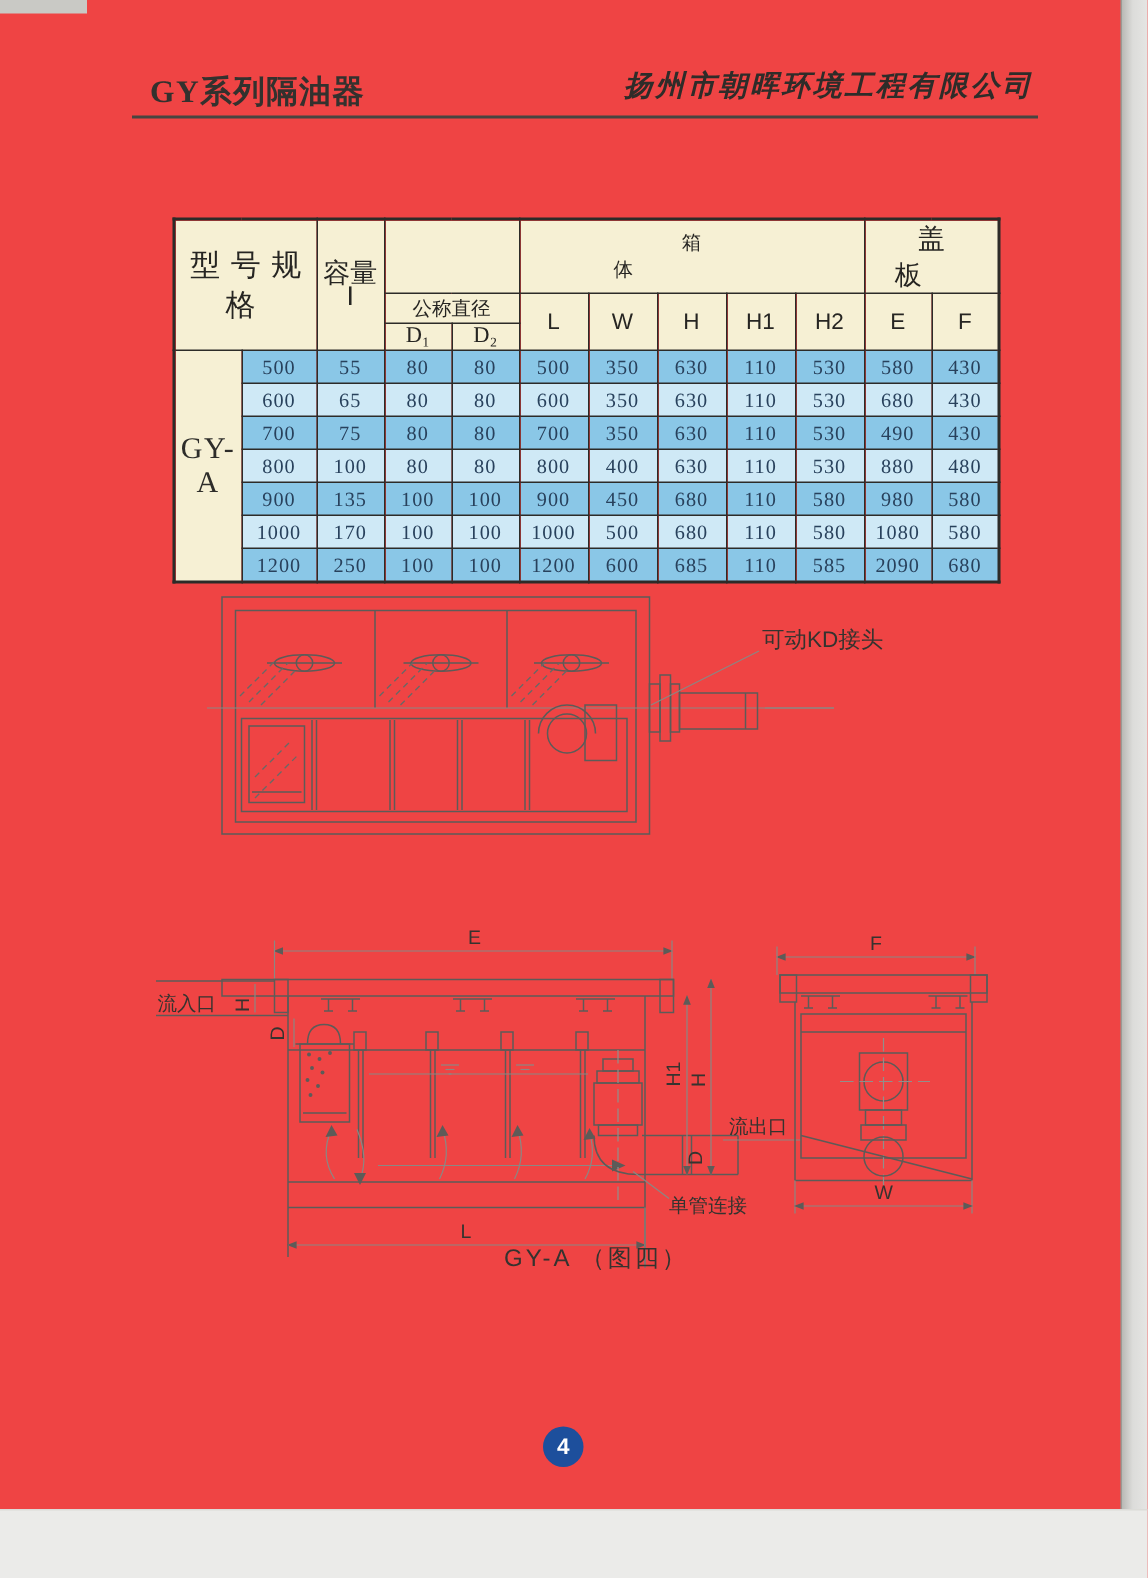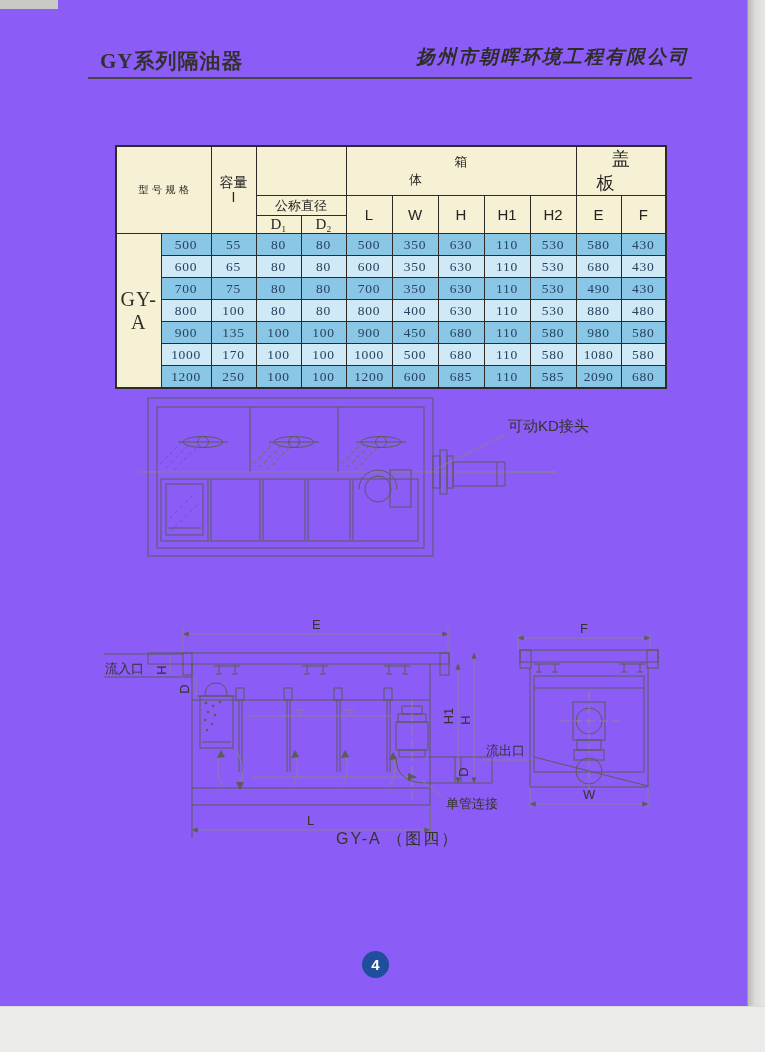--- a/index.html
+++ b/index.html
@@ -1,18 +1,18 @@
 <!DOCTYPE html>
 <html><head>
 <meta charset="utf-8">
 <style>
   html,body{margin:0;padding:0;}
   body{width:765px;height:1052px;position:relative;background:#ffffff;
        font-family:"Liberation Sans","DejaVu Sans",sans-serif;}
-  .page{position:absolute;inset:0;background:#8b5cf6;overflow:hidden;}
+  .page{position:absolute;inset:0;background:#ef4444;overflow:hidden;}
 
   
   .edge-right{position:absolute;left:747px;top:0;width:18px;height:1052px;
     background:linear-gradient(to right,#b9b9b5,#dcdcda 40%,#e6e6e4);
     border-left:1px solid #9a9a94;}
   .edge-bottom{position:absolute;left:0;top:1006px;width:765px;height:46px;
     background:#ebebe9;border-top:1px solid #dcdcd8;}
   .edge-topleft{position:absolute;left:0;top:0;width:58px;height:9px;background:#c9c9c5;}
 
   
@@ -24,22 +24,22 @@
 
   
   table.spec{position:absolute;left:115px;top:145px;width:550px;border-collapse:collapse;
     table-layout:fixed;border:2px solid #2c2b28;}
   table.spec th,table.spec td{border:1px solid #2c2b28;text-align:center;vertical-align:middle;
     padding:0;overflow:hidden;}
   table.spec th{background:#f6f0d4;font-weight:normal;color:#262522;}
   .hrow1 th{height:21px;font-size:13px;}
   .hrow2 th{height:19px;font-size:13px;}
   .hrow3 th{height:17px;}
-  th.hspec{font-size:10px;letter-spacing:.35em;text-indent:.35em;}
-  th.hcap{font-size:14px;line-height:15px;}
+  th.hspec{font-size:20px;letter-spacing:.35em;text-indent:.35em;}
+  th.hcap{font-size:18px;line-height:15px;}
   th.grp-box{letter-spacing:7em;text-indent:7em;font-size:13px;}
   th.grp-cover{letter-spacing:1.7em;text-indent:1.7em;font-size:18px;}
   th.dimcol{font-family:"Liberation Sans","DejaVu Sans",sans-serif;font-size:15px;color:#222;}
   th.dsub{font-family:"Liberation Serif","DejaVu Serif",serif;font-size:15px;}
   table.spec tbody td{height:21px;font-family:"Liberation Serif","DejaVu Serif",serif;
     font-size:13.5px;color:#28415c;letter-spacing:.05em;}
   table.spec tbody tr:nth-child(odd) td{background:#8ac7e7;}
   table.spec tbody tr:nth-child(even) td{background:#cfe9f6;}
   table.spec tbody td.cream{background:#f6f0d4 !important;font-size:20px;color:#2e2d2a;letter-spacing:1px;}
 

